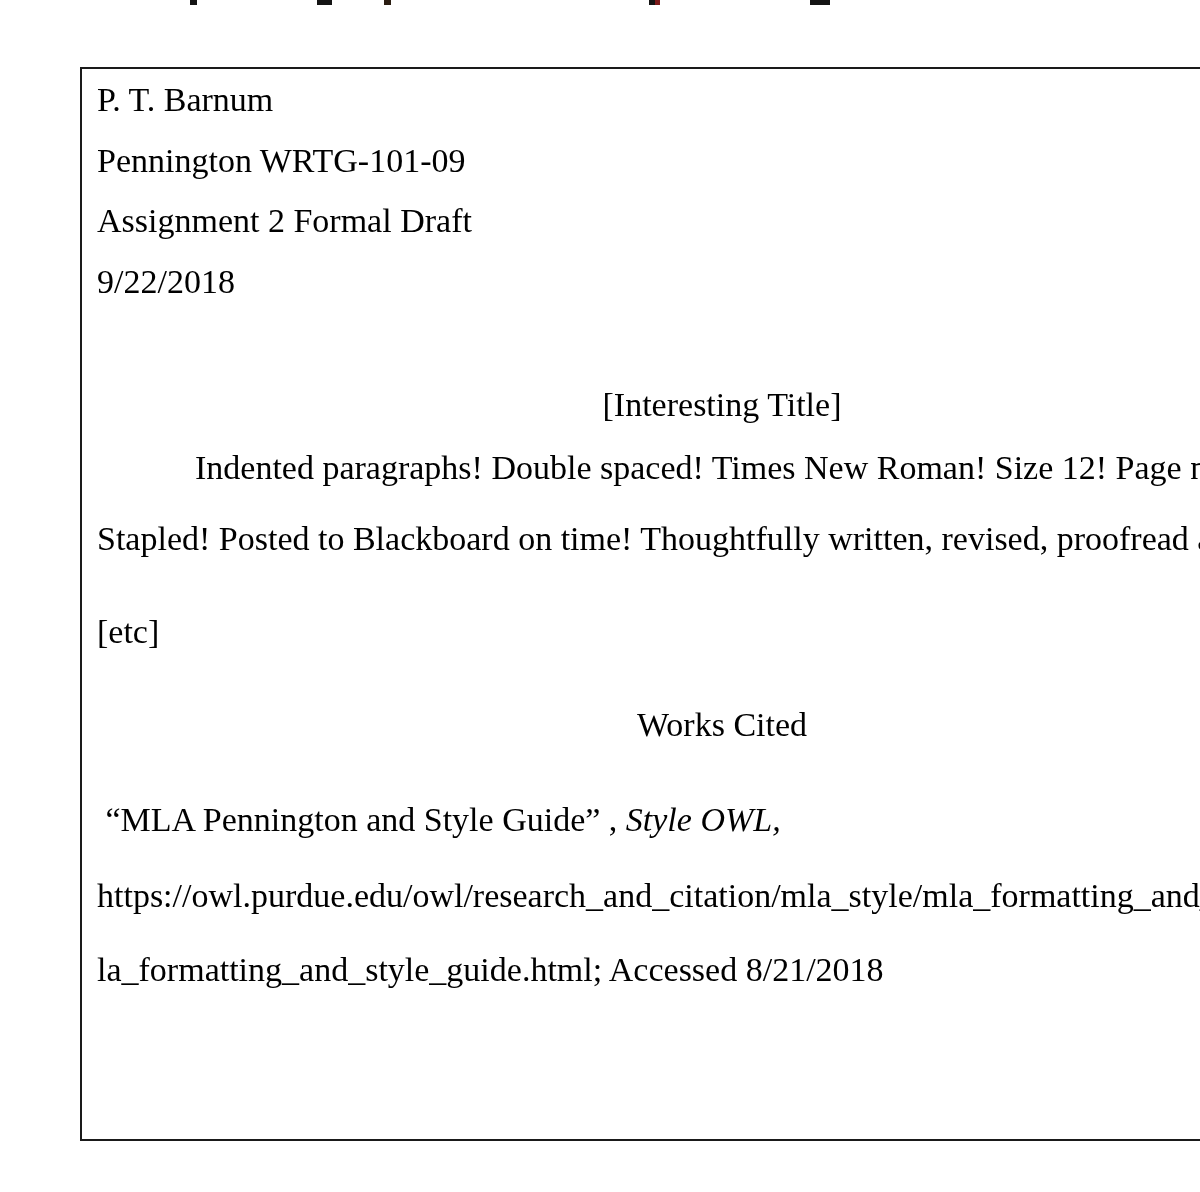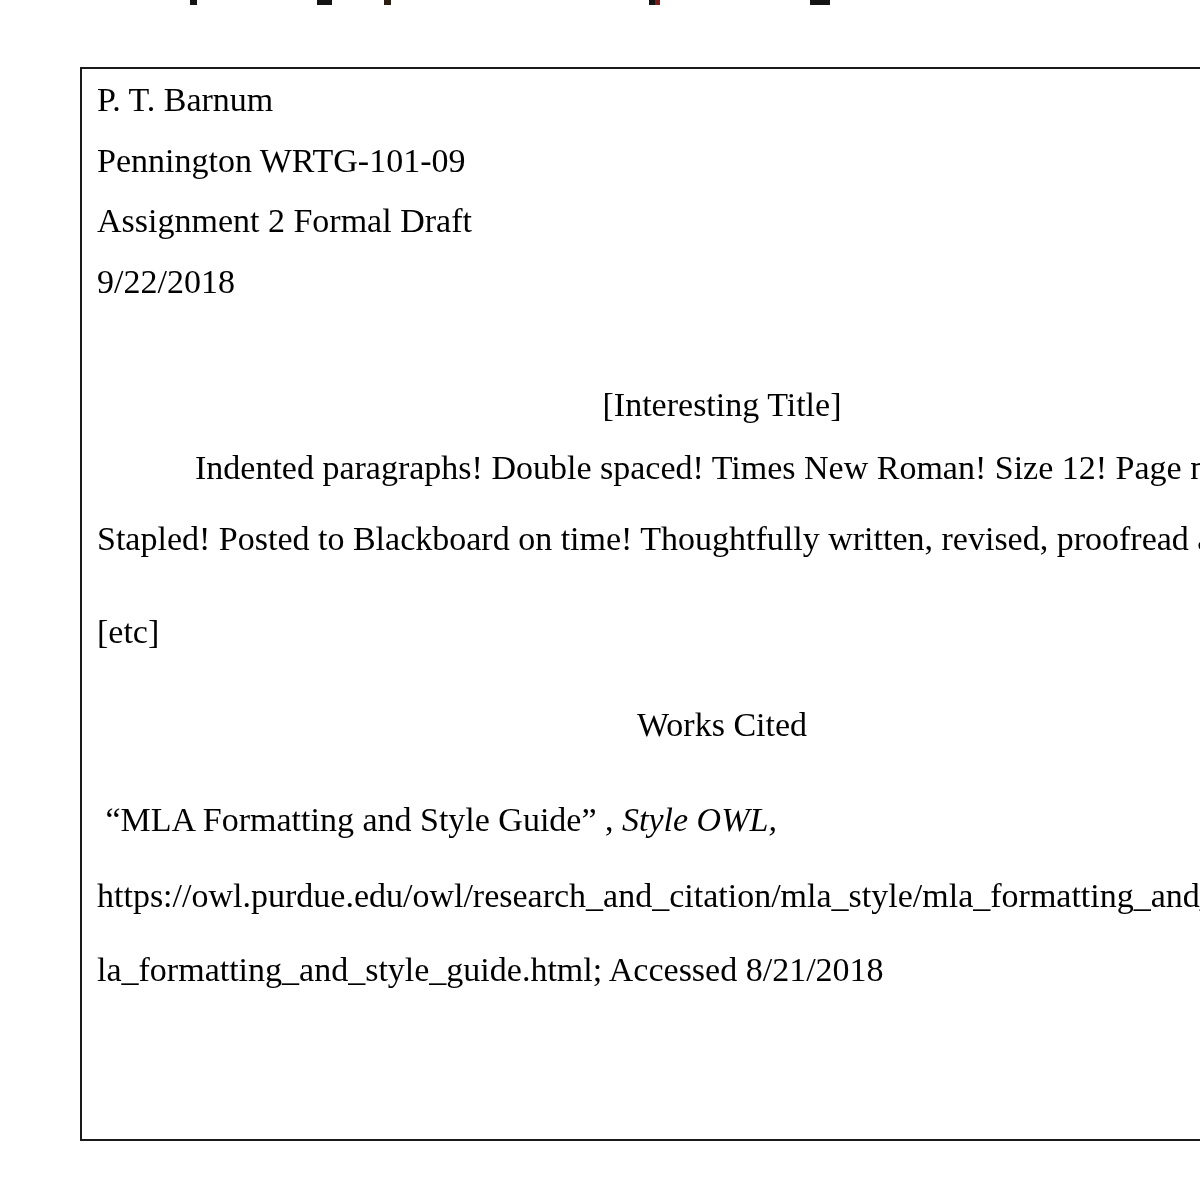--- a/index.html
+++ b/index.html
@@ -90,20 +90,20 @@
     <div class="line l-title center">[Interesting Title]</div>
 
     <div class="line l-p1">Indented paragraphs! Double spaced! Times New Roman! Size 12! Page numb</div>
 
     <div class="line l-p2">Stapled! Posted to Blackboard on time! Thoughtfully written, revised, proofread and p</div>
 
     <div class="line l-etc">[etc]</div>
 
     <div class="line l-wc center">Works Cited</div>
 
-    <div class="line l-c1"><span> “MLA Formatting and Style Guide” , </span><span class="italic">Style OWL,</span></div>
+    <div class="line l-c1"><span> “MLA Pennington and Style Guide” , </span><span class="italic">Style OWL,</span></div>
 
     <div class="line l-c2">https://owl.purdue.edu/owl/research_and_citation/mla_style/mla_formatting_and_styl</div>
 
     <div class="line l-c3">la_formatting_and_style_guide.html; Accessed 8/21/2018</div>
 
   </div>
 </div>
 
 </body></html>

